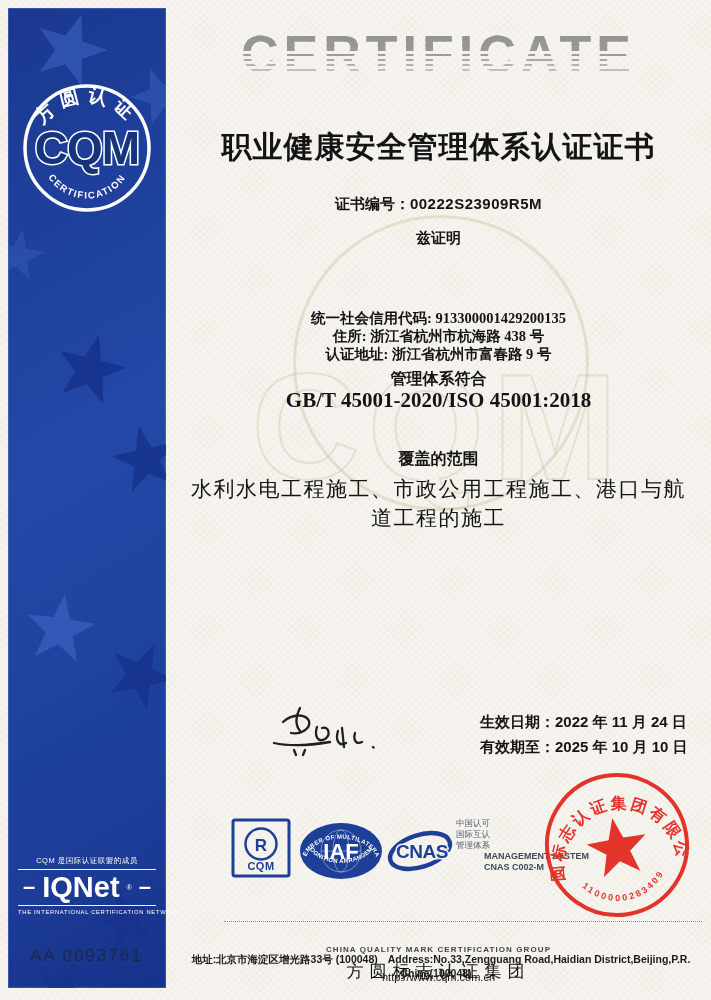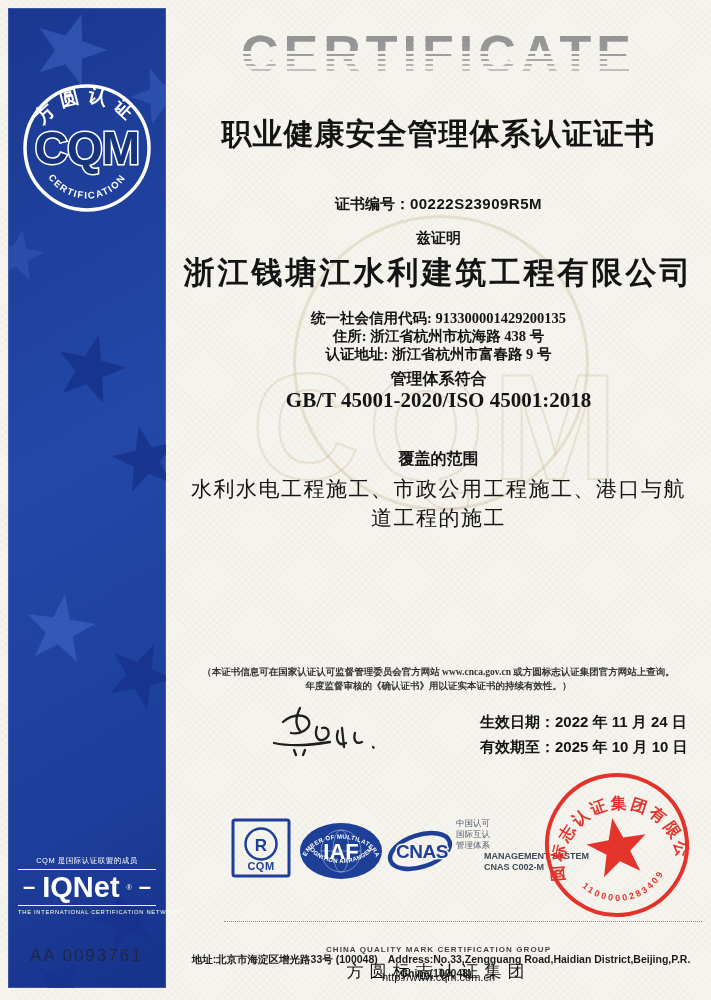--- a/index.html
+++ b/index.html
@@ -27,21 +27,21 @@
   
   .main{position:absolute;left:166px;top:0;width:545px;height:1000px;}
   .c{position:absolute;left:0;right:0;text-align:center;color:#141414;}
   .banner{top:24px;font-size:52px;font-weight:800;letter-spacing:5px;
     background-image:
       linear-gradient(to bottom,#8f8f8f 0%,#989898 42%,rgba(150,150,150,0) 43%),
       repeating-linear-gradient(to bottom,#9a9a9a 0 2px,rgba(255,255,255,0) 2px 5px);
     -webkit-background-clip:text;background-clip:text;color:transparent;
     -webkit-mask-image:linear-gradient(to bottom,#000 50%,rgba(0,0,0,0.45) 85%,rgba(0,0,0,0.25) 100%);
             mask-image:linear-gradient(to bottom,#000 50%,rgba(0,0,0,0.45) 85%,rgba(0,0,0,0.25) 100%);}
-  .title{top:114px;font-size:30px;font-weight:700;letter-spacing:1px;}
+  .title{top:127px;font-size:30px;font-weight:700;letter-spacing:1px;}
   .certno{top:195px;font-size:15px;font-weight:700;}
   .certno .num{letter-spacing:0.5px;}
   .certify{top:229px;font-size:15px;font-weight:700;}
   .company{top:252px;font-size:31px;font-weight:600;letter-spacing:3px;font-family:"Liberation Serif","DejaVu Serif",serif;}
   .kline{font-size:14.5px;font-weight:600;font-family:"Liberation Serif","DejaVu Serif",serif;}
   .credit{top:309px;} .residence{top:327px;} .certaddr{top:345px;}
   .conform{top:369px;font-size:16px;font-weight:700;}
   .standard{top:388px;font-size:21px;font-weight:700;font-family:"Liberation Serif","DejaVu Serif",serif;}
   .scopelabel{top:449px;font-size:16px;font-weight:700;}
   .scope{top:475px;left:22px;right:22px;font-size:21px;line-height:29px;font-weight:400;letter-spacing:1.5px;font-family:"Liberation Serif","DejaVu Serif",serif;}
@@ -123,32 +123,30 @@
 
     <div class="wm-ring"></div>
     <div class="wm-text">CQM</div>
 
     <div class="c banner">CERTIFICATE</div>
     <div class="c title">职业健康安全管理体系认证证书</div>
 
     <div class="c certno"><span>证书编号：</span><span class="num">00222S23909R5M</span></div>
 
     <div class="c certify">兹证明</div>
-    <div class="c company">浙江钱塘江水利建筑工程有限公司</div>
     <div class="c kline credit">统一社会信用代码: 913300001429200135</div>
     <div class="c kline residence">住所: 浙江省杭州市杭海路 438 号</div>
     <div class="c kline certaddr">认证地址: 浙江省杭州市富春路 9 号</div>
 
     <div class="c conform">管理体系符合</div>
     <div class="c standard">GB/T 45001-2020/ISO 45001:2018</div>
 
     <div class="c scopelabel">覆盖的范围</div>
     <div class="c scope">水利水电工程施工、市政公用工程施工、港口与航道工程的施工</div>
 
-    <div class="c note">（本证书信息可在国家认证认可监督管理委员会官方网站 www.cnca.gov.cn 或方圆标志认证集团官方网站上查询。年度监督审核的《确认证书》用以证实本证书的持续有效性。）</div>
 
     <svg class="signature" viewBox="0 0 116 62">
       <g fill="none" stroke="#1f1f1f" stroke-width="2.3" stroke-linecap="round">
         <path d="M30,6 C25,16 26,24 30,29"></path>
         <path d="M13,20 C23,11 36,12 39,19 C41,27 30,33 21,31"></path>
         <path d="M4,41 C22,45 42,43 60,40"></path>
         <path d="M47,25 C44,34 48,41 55,37 C61,33 59,24 52,26"></path>
         <path d="M68,29 C65,38 69,45 76,41"></path>
         <path d="M72,26 L74,45"></path>
         <path d="M85,31 C83,38 86,43 92,40"></path>

